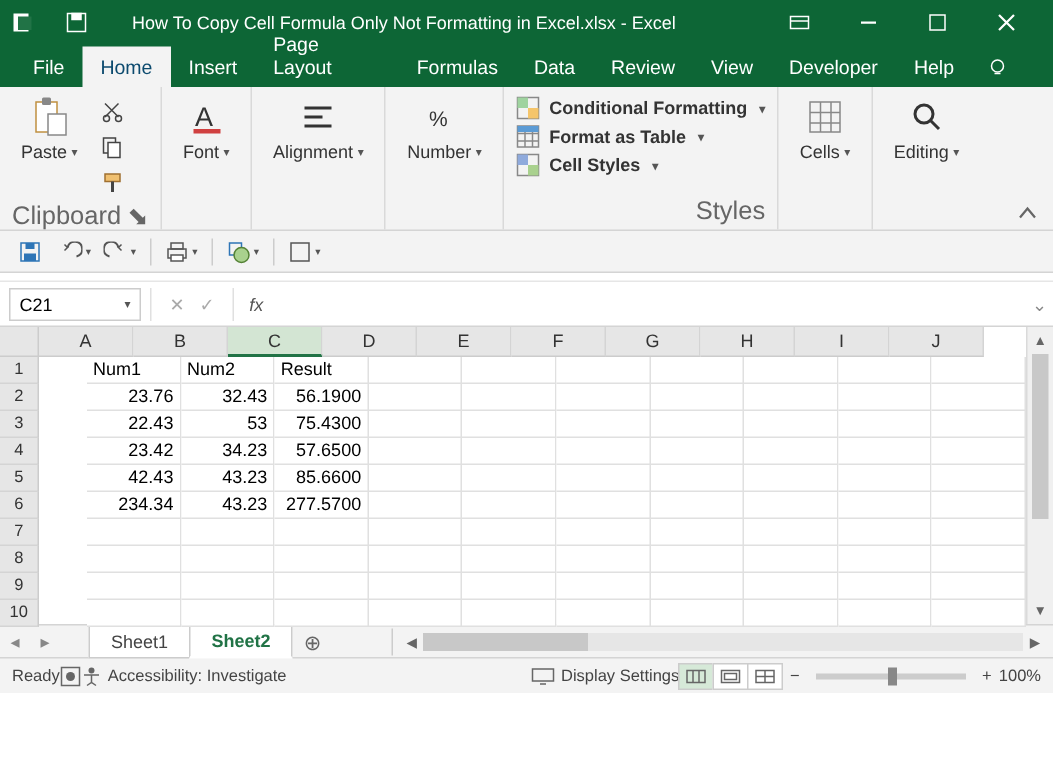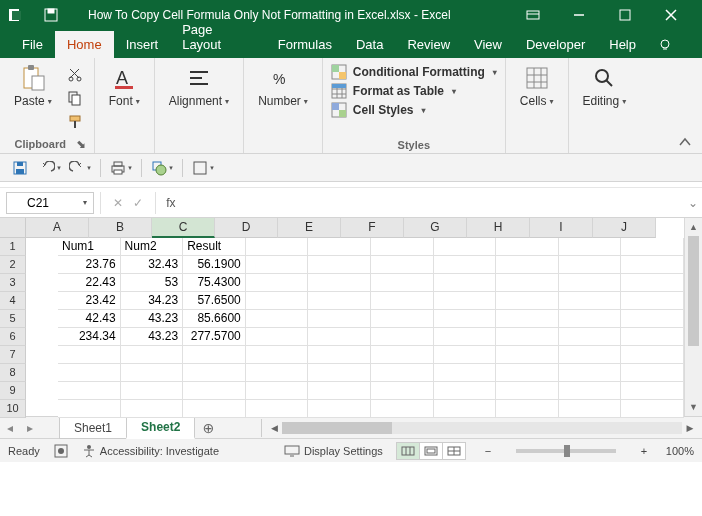--- a/index.html
+++ b/index.html
@@ -9,29 +9,29 @@
 .titlebar { height: 30px; background: #0d6636; display: flex; align-items: center; padding: 0 8px; color: #fff; }
 .titlebar .spacer { flex: 1; }
 .titlebar .title { font-size: 12px; margin-left: 14px; }
 .titlebar .app-icon { width: 16px; height: 16px; margin-right: 4px; }
 .win-btn { width: 46px; height: 30px; display: flex; align-items: center; justify-content: center; font-size: 11px; }
 .win-btn svg { stroke: #fff; }
 
 
 .menutabs { height: 28px; background: #0d6636; display: flex; align-items: flex-end; padding-left: 10px; color: #fff; }
 .menutabs .tab { padding: 6px 12px 6px; font-size: 13px; cursor: pointer; }
-.menutabs .tab.active { background: #f3f3f3; color: #c2410c; }
+.menutabs .tab.active { background: #f3f3f3; color: #0c4a6e; }
 .menutabs .right { margin-left: auto; display: flex; align-items: center; }
 .menutabs .right .icon { padding: 6px 10px; }
 
 
 .ribbon { height: 96px; background: #f3f3f3; border-bottom: 1px solid #d4d4d4; display: flex; position: relative; }
 .group { border-right: 1px solid #d9d9d9; padding: 4px 8px 2px; display: flex; flex-direction: column; }
 .group-body { flex: 1; display: flex; align-items: flex-start; gap: 6px; }
-.group-label { text-align: center; font-size: 11px; color: #666; padding: 2px 0 0; font-weight: bold; }
+.group-label { text-align: right; font-size: 17px; color: #666; padding: 2px 0 0; }
 .group-label .launcher { float: right; color: #666; margin-left: 4px; }
 
 .big-btn { display: flex; flex-direction: column; align-items: center; gap: 2px; padding: 2px 6px; min-width: 42px; cursor: pointer; }
 .big-btn .ic { width: 28px; height: 28px; display: flex; align-items: center; justify-content: center; }
 .big-btn .lbl { font-size: 12px; color: #333; display: flex; align-items: center; gap: 3px; }
 .big-btn .lbl .dd { font-size: 8px; color: #555; }
 
 .mini-col { display: flex; flex-direction: column; gap: 4px; padding-top: 2px; }
 .mini-btn { width: 22px; height: 20px; display: flex; align-items: center; justify-content: center; cursor: pointer; }
 
@@ -43,24 +43,24 @@
 
 
 .qat { height: 28px; background: #f3f3f3; border-bottom: 1px solid #d4d4d4; display: flex; align-items: center; gap: 6px; padding: 0 8px; }
 .qat .sep { width: 1px; height: 18px; background: #ccc; margin: 0 2px; }
 .qat-btn { width: 24px; height: 22px; display: flex; align-items: center; justify-content: center; cursor: pointer; }
 .qat-btn .dd { font-size: 7px; color: #555; margin-left: 2px; }
 
 
 .fbar { height: 30px; display: flex; align-items: center; border-bottom: 1px solid #d4d4d4; font-size: 12px; }
 .namebox { width: 88px; height: 22px; border: 1px solid #ccc; margin-left: 6px; display: flex; align-items: center; padding: 0 6px; background: #fff; }
-.namebox input { border: none; width: 50px; font-size: 12px; outline: none; text-align: center; }
+.namebox input { border: none; width: 50px; font-size: 12px; outline: none; }
 .namebox .dd { font-size: 8px; color: #555; margin-left: auto; }
 .fbar .fbtns { display: flex; align-items: center; gap: 10px; padding: 0 12px; color: #aaa; border-right: 1px solid #e0e0e0; height: 22px; }
-.fbar .fx { font-size: 12px; color: #555; padding: 0 10px; }
+.fbar .fx { font-style: italic; font-size: 12px; color: #555; padding: 0 10px; }
 .fbar .finput { flex: 1; height: 22px; border: none; padding: 0 6px; outline: none; }
 .fbar .expand { width: 18px; color: #888; text-align: center; }
 
 
 .grid-wrap { position: relative; height: 198px; display: flex; }
 .colhdrs { display: flex; height: 20px; }
 .colhdr { width: 63px; border-right: 1px solid #d4d4d4; border-bottom: 1px solid #ccc; background: #e6e6e6; text-align: center; font-size: 12px; color: #333; line-height: 19px; }
 .colhdr.first { width: 26px; background: #e6e6e6; border-bottom: 1px solid #ccc; border-right: 1px solid #ccc; }
 .colhdr.sel { background: #d3e5d3; border-bottom: 2px solid #217346; }
 .rowhdrs { position: absolute; left: 0; top: 20px; width: 26px; }
@@ -78,21 +78,21 @@
 .sheetrow .nav { width: 20px; text-align: center; color: #888; }
 .sheet-tab { padding: 3px 14px; border: 1px solid #ccc; background: #fff; color: #444; margin-left: -1px; cursor: pointer; }
 .sheet-tab.active { border-bottom: 2px solid #fff; color: #217346; font-weight: 600; background: #fff; }
 .sheet-add { width: 26px; text-align: center; color: #666; cursor: pointer; font-size: 14px; }
 .hsb { flex: 1; display: flex; align-items: center; margin: 0 4px; }
 .hsb .arr { width: 16px; text-align: center; font-size: 9px; color: #666; }
 .hsb .track { flex: 1; height: 12px; background: #e6e6e6; position: relative; }
 .hsb .thumb { position: absolute; left: 0; top: 0; bottom: 0; width: 110px; background: #c8c8c8; }
 
 
-.status { height: 24px; background: #f3f3f3; border-top: 1px solid #d4d4d4; display: flex; align-items: center; font-size: 11px; color: #444; padding: 0 8px; gap: 14px; }
+.status { height: 24px; background: #f3f3f3; border-top: 1px solid #d4d4d4; display: flex; align-items: center; font-size: 11px; color: #444; padding: 0 8px; }
 .status .spacer2 { flex: 1; }
 .status .view-btn { width: 24px; height: 18px; border: 1px solid #ccc; display: flex; align-items: center; justify-content: center; background: #fff; cursor: pointer; margin-left: -1px; }
 .status .view-btn.active { background: #d6e9d8; }
 .zoom-slider { width: 100px; height: 4px; background: #ccc; position: relative; margin: 0 6px; }
 .zoom-slider .handle { position: absolute; left: 48px; top: -4px; width: 6px; height: 12px; background: #888; }
 .zoom-btn { width: 16px; text-align: center; cursor: pointer; }
 
 svg { display: block; }
 </style>
 </head>

